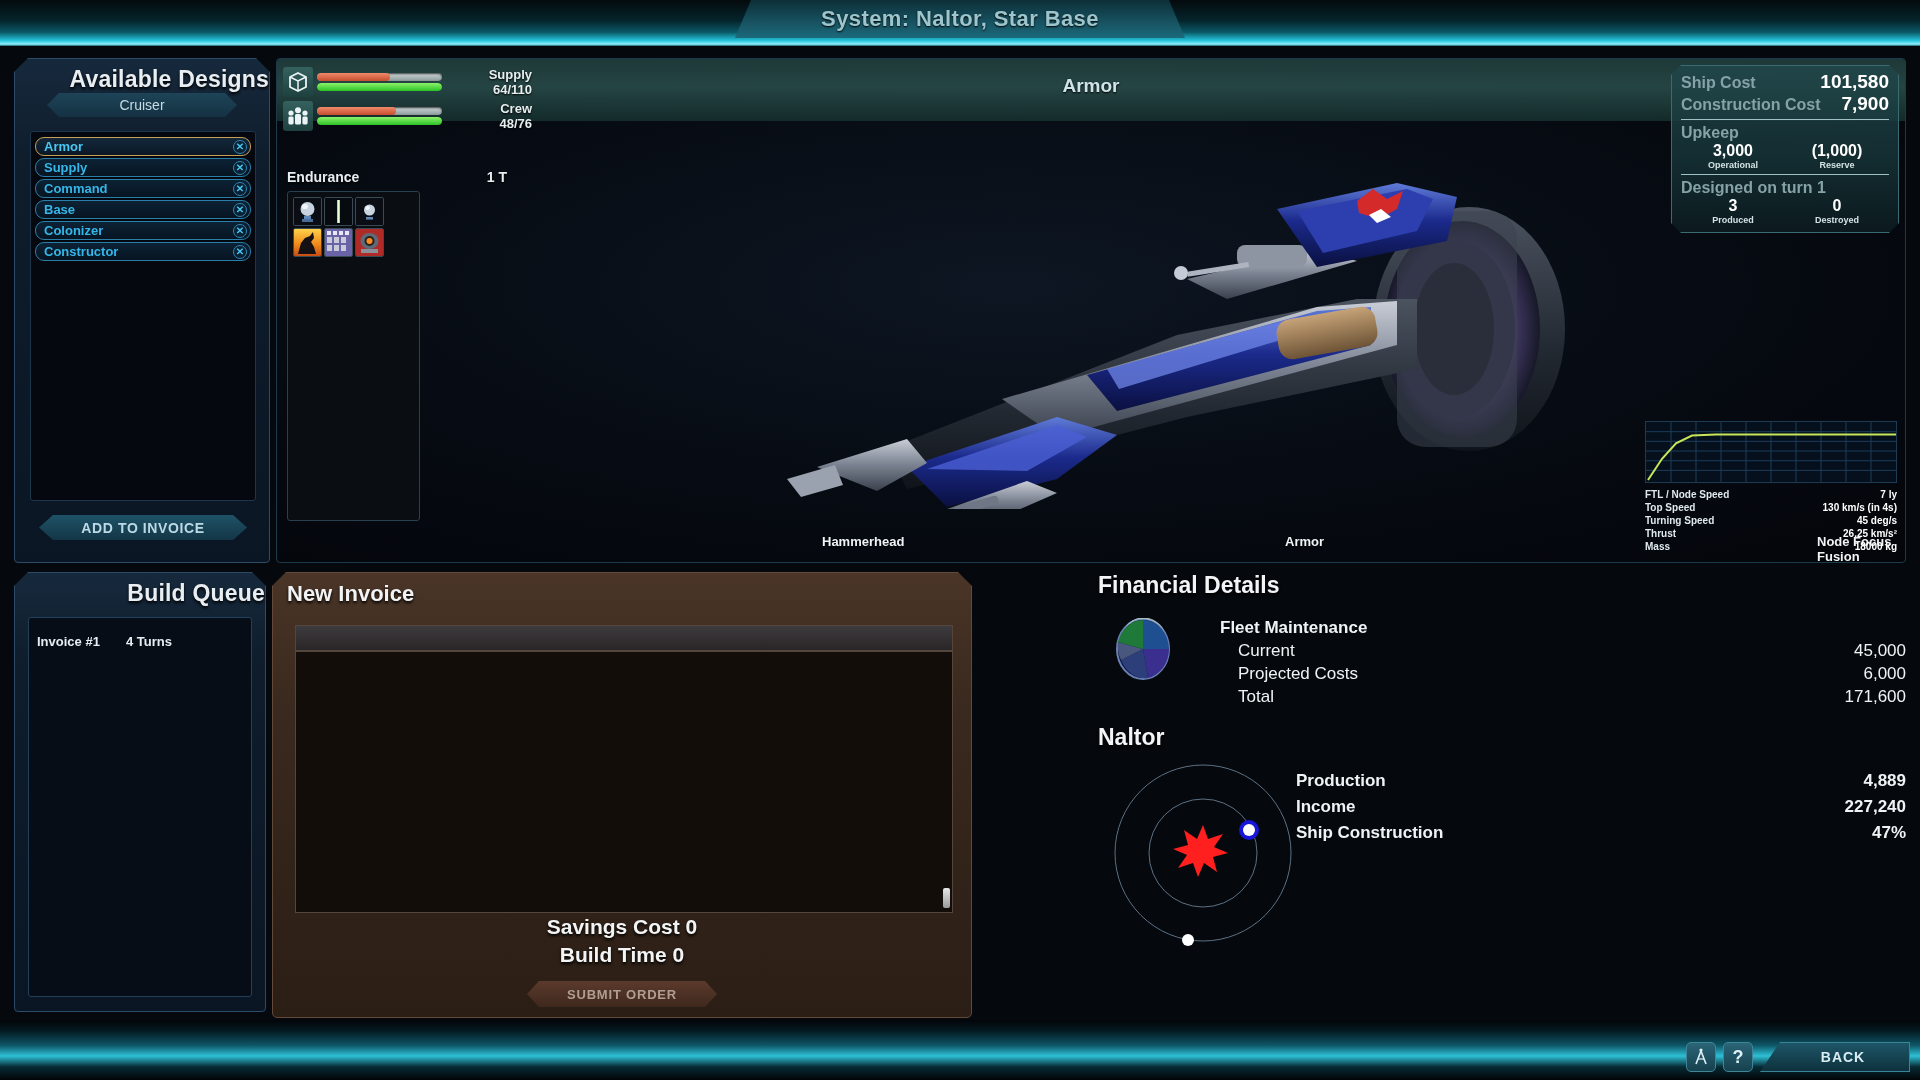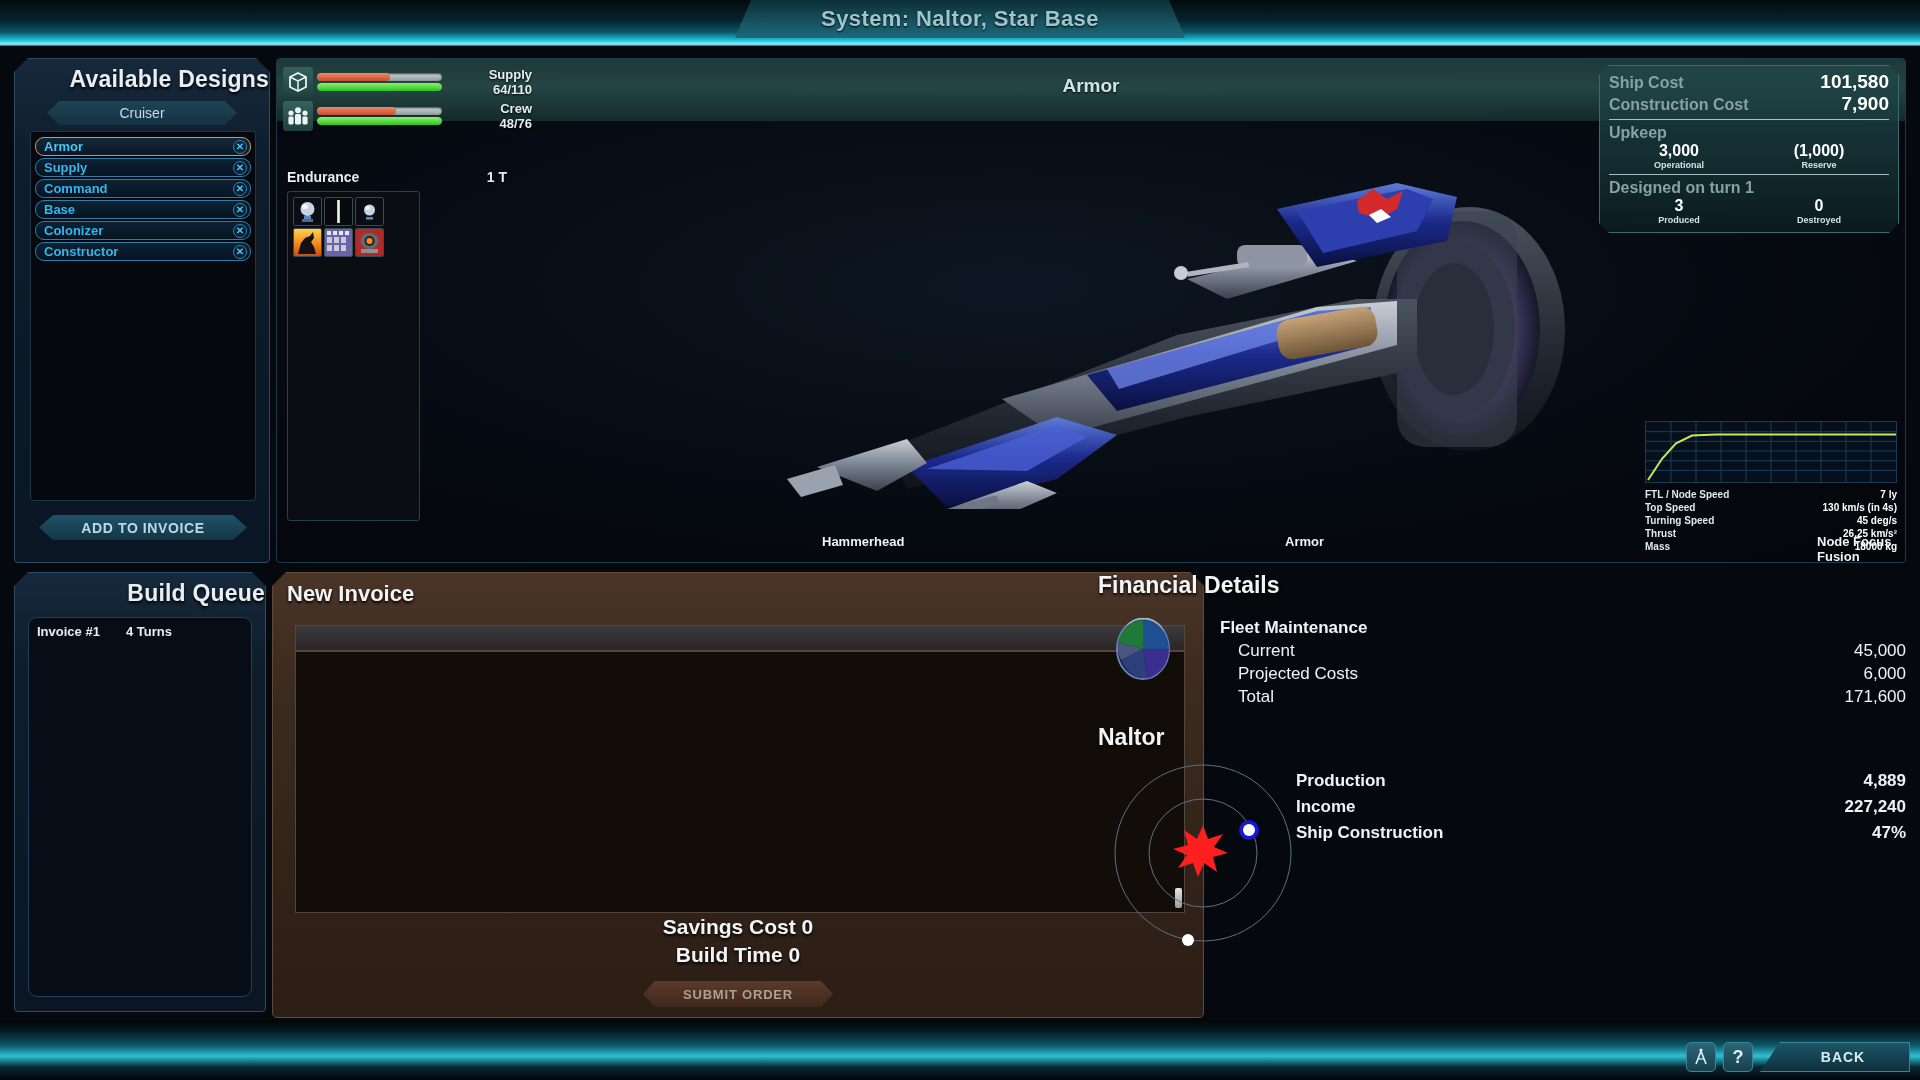--- a/index.html
+++ b/index.html
@@ -39,21 +39,21 @@
     clip-path: polygon(14px 0, calc(100% - 14px) 0, 100% 14px, 100% 100%, 0 100%, 0 14px);
   }
   .panel-title {
     text-align: right; color: #e9eef2; font-size: 23px; font-weight: bold;
     text-shadow: 0 2px 3px #000; padding-top: 7px; letter-spacing: .2px;
   }
 
   
   #designs { left: 14px; top: 58px; width: 256px; height: 505px; }
   .class-tab {
-    margin: 8px auto 0; width: 190px; height: 24px;
+    margin: 0 auto 0; width: 190px; height: 24px;
     background: linear-gradient(180deg,#1e4457 0%, #143243 100%);
     clip-path: polygon(12px 0, calc(100% - 12px) 0, 100% 50%, calc(100% - 12px) 100%, 12px 100%, 0 50%);
     color: #c6dbe4; font-size: 14px; display: flex; align-items: center; justify-content: center;
     border: 0;
   }
   .designs-list {
     position: absolute; left: 15px; top: 72px; width: 226px; height: 370px;
     background: #05090f; border: 1px solid #1d364c; border-radius: 3px;
     padding: 5px 4px;
   }
@@ -131,21 +131,21 @@
   #shipimg { position: absolute; left: 480px; top: 90px; width: 920px; height: 360px; }
 
   .ship-foot {
     position: absolute; bottom: 8px; left: 0; width: 100%; height: 20px;
   }
   .ship-foot span { position: absolute; color: #f0f4f6; font-size: 13px; font-weight: bold;
                     text-shadow: 0 1px 2px #000; }
 
   
   .costpanel {
-    position: absolute; right: 6px; top: 6px; width: 300px;
+    position: absolute; right: 6px; top: 6px; width: 228px;
     background: linear-gradient(180deg, rgba(32,70,73,.85) 0%, rgba(23,54,58,.8) 55%, rgba(12,28,32,.85) 100%);
     border: 1px solid #3a6b70; border-radius: 3px;
     clip-path: polygon(10px 0, calc(100% - 10px) 0, 100% 10px, 100% calc(100% - 10px), calc(100% - 10px) 100%, 10px 100%, 0 calc(100% - 10px), 0 10px);
     padding: 5px 9px 7px;
   }
   .cost-line { display: flex; justify-content: space-between; align-items: baseline; }
   .cost-key { color: #85a2a6; font-size: 16px; font-weight: bold; }
   .cost-val { color: #ffffff; font-size: 19px; font-weight: bold; }
   .cost-sep { height: 1px; background: #9fc0c4; margin: 4px 0; }
   .cost-twocol { display: flex; }
@@ -157,27 +157,27 @@
   .specpanel { position: absolute; right: 8px; bottom: 10px; width: 252px; }
   .spec-graph { width: 100%; height: 62px; background: #070d18; border: 1px solid #1c3a52; }
   .spec-line { display: flex; justify-content: space-between; margin-top: 2px; }
   .spec-k { color: #dfe9ee; font-size: 10px; font-weight: bold; }
   .spec-v { color: #ffffff; font-size: 10px; font-weight: bold; }
 
   
   #buildqueue { left: 14px; top: 572px; width: 252px; height: 440px; }
   .bq-list {
     position: absolute; left: 13px; top: 44px; right: 13px; bottom: 14px;
-    background: #070d16; border: 1px solid #23405a; border-radius: 9px; padding: 6px 8px;
+    background: #070d16; border: 1px solid #23405a; border-radius: 3px; padding: 16px 8px;
   }
   .bq-row { display: flex; gap: 26px; color: #e7eef3; font-size: 13px; font-weight: bold; }
 
   
   #invoice {
-    position: absolute; left: 272px; top: 572px; width: 932px; height: 446px;
+    position: absolute; left: 272px; top: 572px; width: 700px; height: 446px;
     background: linear-gradient(180deg,#4a3527 0%, #3a291e 30%, #2b1e15 100%);
     border: 1px solid #63493a; border-radius: 5px;
     clip-path: polygon(14px 0, calc(100% - 14px) 0, 100% 14px, 100% 100%, 0 100%, 0 14px);
   }
   .inv-title { color: #f2f3f5; font-size: 22px; font-weight: bold; padding: 8px 0 0 14px;
                text-shadow: 0 2px 3px #000; }
   .inv-headerbar { position: absolute; left: 22px; top: 52px; right: 18px; height: 26px;
                    background: linear-gradient(180deg,#3d3b3e,#2a2527); border: 1px solid #54463c; }
   .inv-body { position: absolute; left: 22px; top: 78px; right: 18px; height: 262px;
               background: #130d09; border: 1px solid #54463c; }

